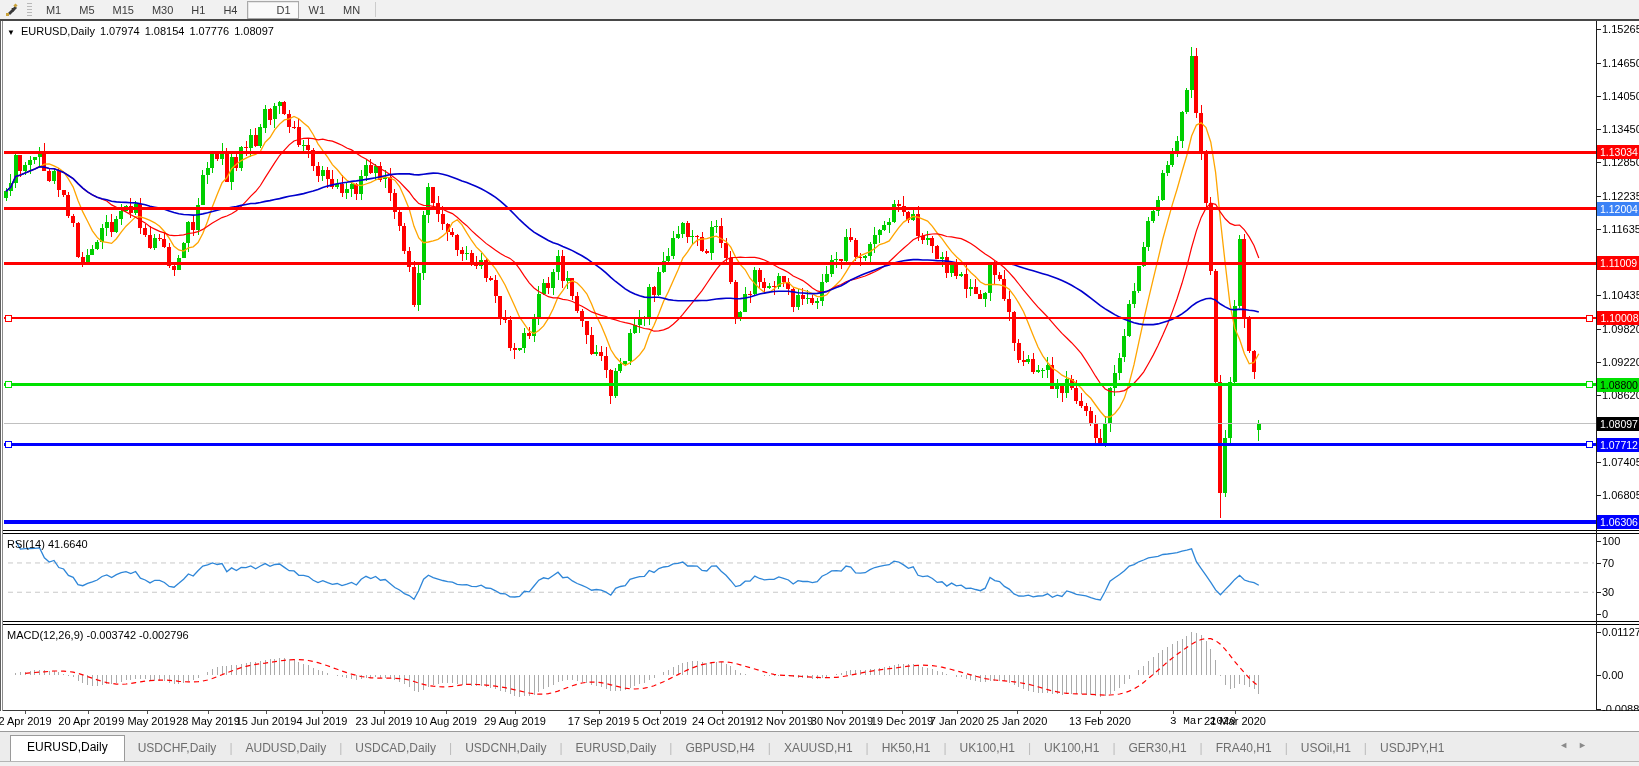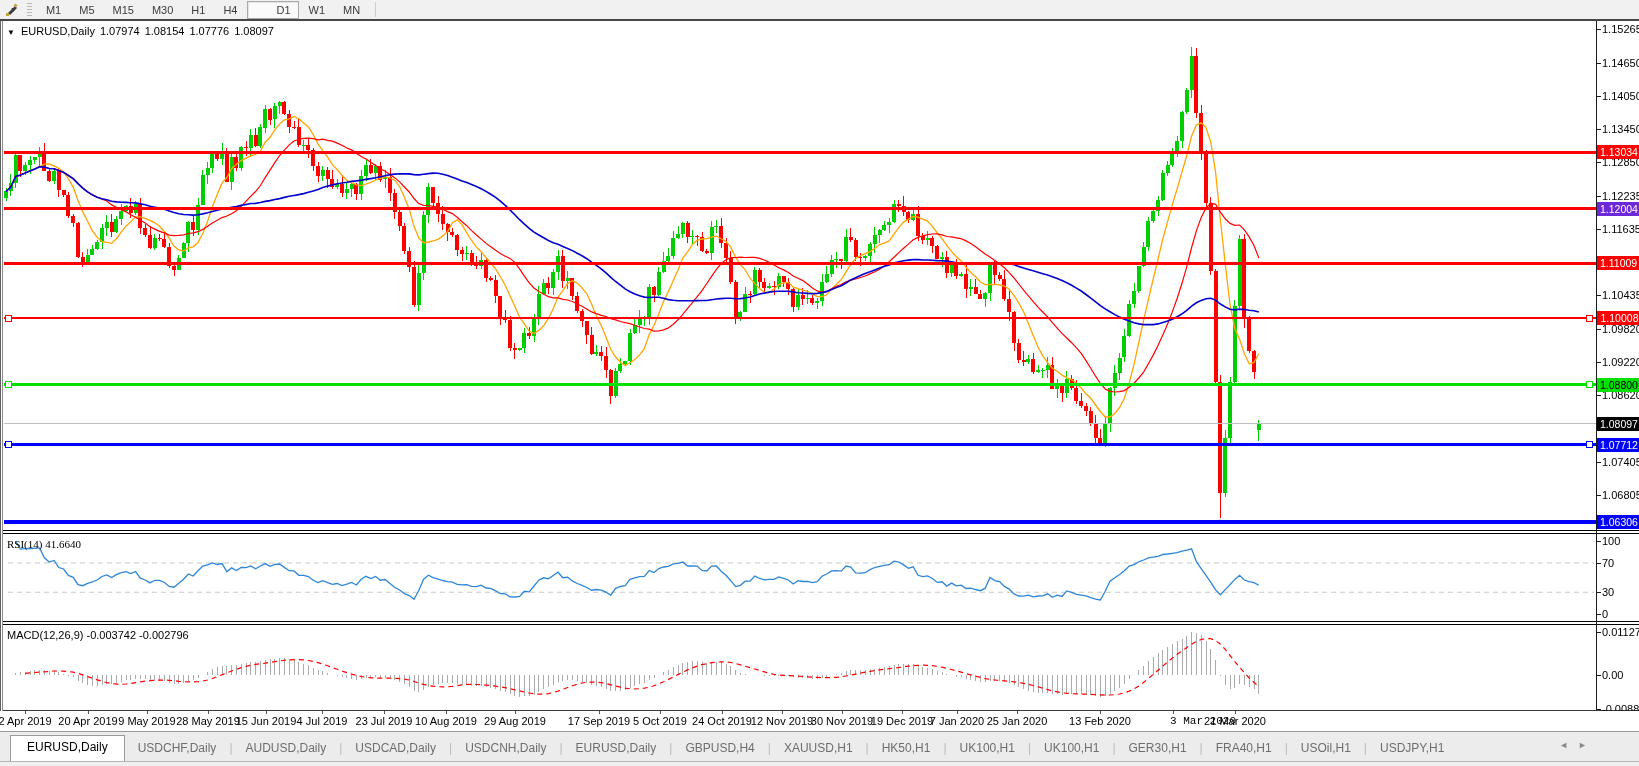--- a/index.html
+++ b/index.html
@@ -887,21 +887,21 @@
       <line x1="1247.2" y1="50" x2="1247.2" y2="61.9" stroke="#ABABAB" stroke-width="1"></line>
       <line x1="1252" y1="50" x2="1252" y2="64.4" stroke="#ABABAB" stroke-width="1"></line>
       <line x1="1256.8" y1="50" x2="1256.8" y2="68.8" stroke="#ABABAB" stroke-width="1"></line>
     </g>
     <path d="M23.2 48.3 L28.0 47.9 L32.8 47.5 L37.6 47.1 L42.4 46.9 L47.2 46.4 L52.0 46.0 L56.8 46.0 L61.6 46.1 L66.4 46.5 L71.2 47.2 L76.0 48.4 L80.8 49.9 L85.6 51.6 L90.4 53.2 L95.2 54.9 L100.0 56.3 L104.8 57.6 L109.6 58.5 L114.4 59.1 L119.2 59.3 L124.0 59.0 L128.8 58.4 L133.6 57.6 L138.4 56.8 L143.2 56.1 L148.0 55.7 L152.8 55.3 L157.6 55.1 L162.4 55.0 L167.2 55.3 L172.0 55.7 L176.8 56.3 L181.6 56.7 L186.4 56.9 L191.2 56.9 L196.0 56.7 L200.8 56.0 L205.6 55.0 L210.4 53.5 L215.2 51.7 L220.0 49.7 L224.8 47.8 L229.6 46.0 L234.4 44.2 L239.2 42.6 L244.0 41.3 L248.8 40.2 L253.6 39.4 L258.4 38.7 L263.2 38.1 L268.0 37.3 L272.8 36.7 L277.6 35.9 L282.4 35.3 L287.2 34.9 L292.0 34.6 L296.8 34.7 L301.6 34.9 L306.4 35.5 L311.2 36.4 L316.0 37.7 L320.8 39.2 L325.6 40.8 L330.4 42.6 L335.2 44.3 L340.0 46.0 L344.8 47.6 L349.6 49.1 L354.4 50.4 L359.2 51.5 L364.0 52.2 L368.8 52.8 L373.6 53.1 L378.4 53.2 L383.2 53.2 L388.0 53.2 L392.8 53.3 L397.6 53.6 L402.4 54.1 L407.2 55.0 L412.0 56.5 L416.8 58.1 L421.6 59.4 L426.4 60.5 L431.2 61.2 L436.0 61.7 L440.8 61.9 L445.6 61.8 L450.4 61.4 L455.2 60.7 L460.0 59.9 L464.8 59.4 L469.6 59.3 L474.4 59.5 L479.2 59.7 L484.0 60.1 L488.8 60.6 L493.6 61.2 L498.4 61.9 L503.2 62.7 L508.0 63.7 L512.8 64.8 L517.6 65.9 L522.4 67.0 L527.2 68.0 L532.0 68.8 L536.8 69.2 L541.6 69.1 L546.4 68.6 L551.2 67.6 L556.0 66.1 L560.8 64.3 L565.6 62.5 L570.4 60.7 L575.2 59.2 L580.0 58.0 L584.8 57.3 L589.6 57.0 L594.4 57.1 L599.2 57.7 L604.0 58.6 L608.8 59.8 L613.6 61.1 L618.4 62.2 L623.2 63.2 L628.0 63.8 L632.8 64.0 L637.6 63.7 L642.4 63.2 L647.2 62.2 L652.0 60.7 L656.8 58.8 L661.6 56.7 L666.4 54.4 L671.2 52.0 L676.0 49.6 L680.8 47.2 L685.6 44.9 L690.4 42.9 L695.2 41.1 L700.0 39.6 L704.8 38.6 L709.6 37.7 L714.4 37.1 L719.2 36.9 L724.0 37.0 L728.8 37.5 L733.6 38.5 L738.4 39.8 L743.2 41.2 L748.0 42.6 L752.8 44.0 L757.6 45.5 L762.4 46.9 L767.2 48.3 L772.0 49.4 L776.8 50.0 L781.6 50.4 L786.4 50.6 L791.2 50.8 L796.0 51.2 L800.8 51.5 L805.6 51.8 L810.4 52.1 L815.2 52.4 L820.0 52.6 L824.8 52.7 L829.6 52.6 L834.4 52.3 L839.2 51.8 L844.0 51.0 L848.8 50.1 L853.6 49.1 L858.4 48.1 L863.2 47.2 L868.0 46.4 L872.8 45.6 L877.6 44.9 L882.4 44.2 L887.2 43.7 L892.0 43.1 L896.8 42.5 L901.6 41.8 L906.4 41.2 L911.2 40.6 L916.0 40.3 L920.8 40.2 L925.6 40.3 L930.4 40.6 L935.2 41.3 L940.0 42.2 L944.8 43.3 L949.6 44.5 L954.4 45.9 L959.2 47.2 L964.0 48.6 L968.8 49.9 L973.6 51.2 L978.4 52.4 L983.2 53.6 L988.0 54.4 L992.8 55.0 L997.6 55.5 L1002.4 55.9 L1007.2 56.3 L1012.0 56.8 L1016.8 57.5 L1021.6 58.4 L1026.4 59.3 L1031.2 60.5 L1036.0 61.8 L1040.8 63.3 L1045.6 64.6 L1050.4 65.9 L1055.2 66.9 L1060.0 67.8 L1064.8 68.3 L1069.6 68.7 L1074.4 68.9 L1079.2 69.1 L1084.0 69.2 L1088.8 69.4 L1093.6 69.6 L1098.4 69.9 L1103.2 70.1 L1108.0 70.0 L1112.8 69.7 L1117.6 69.0 L1122.4 67.8 L1127.2 66.1 L1132.0 63.8 L1136.8 60.9 L1141.6 57.4 L1146.4 53.5 L1151.2 49.4 L1156.0 45.3 L1160.8 41.1 L1165.6 36.9 L1170.4 33.0 L1175.2 29.3 L1180.0 25.8 L1184.8 22.4 L1189.6 19.2 L1194.4 16.5 L1199.2 14.5 L1204.0 13.5 L1208.8 13.7 L1213.6 15.6 L1218.4 19.3 L1223.2 24.4 L1228.0 30.3 L1232.8 36.6 L1237.6 42.3 L1242.4 47.8 L1247.2 53.0 L1252.0 57.5 L1256.8 61.2 " fill="none" stroke="#FF0000" stroke-width="1.2" stroke-dasharray="5 4"></path>
   </svg>
 
 <div id="chart-title" class="panel-label">
   <span class="collapse">▼</span><span>EURUSD,Daily</span><span class="v">1.07974</span><span class="v">1.08154</span><span class="v">1.07776</span><span class="v">1.08097</span>
 </div>
-<div class="panel-label" id="rsi-label" style="left:7px;top:538px;font-family:Liberation Serif, serif;">RSI(14) 41.6640</div>
+<div class="panel-label" id="rsi-label" style="left:7px;top:538px;">RSI(14) 41.6640</div>
 <div class="panel-label" id="macd-label" style="left:7px;top:629px;">MACD(12,26,9) -0.003742 -0.002796</div>
 
 <div id="sep1" class="hsep"></div>
 <div id="sep2" class="hsep"></div>
 <div id="bottom-line"></div>
 <div id="left-border"></div>
 <div id="axis-vline"></div>
 <div id="axis-layer">
     <div class="axis-tick" style="top: 29.4761px;"></div>
     <div class="axis-label" style="top: 23.4761px;">1.15265</div>
@@ -923,21 +923,21 @@
     <div class="axis-label" style="top: 322.795px;">1.09820</div>
     <div class="axis-tick" style="top: 361.777px;"></div>
     <div class="axis-label" style="top: 355.777px;">1.09220</div>
     <div class="axis-tick" style="top: 394.76px;"></div>
     <div class="axis-label" style="top: 388.76px;">1.08620</div>
     <div class="axis-tick" style="top: 461.55px;"></div>
     <div class="axis-label" style="top: 455.55px;">1.07405</div>
     <div class="axis-tick" style="top: 494.533px;"></div>
     <div class="axis-label" style="top: 488.533px;">1.06805</div>
     <div class="badge" style="top: 145.117px; background: rgb(255, 0, 0); color: rgb(255, 255, 255);">1.13034</div>
-    <div class="badge" style="top: 201.737px; background: #6d28d9; color: rgb(255, 255, 255);">1.12004</div>
+    <div class="badge" style="top: 201.737px; background: #3b82f6; color: rgb(255, 255, 255);">1.12004</div>
     <div class="badge" style="top: 256.434px; background: rgb(255, 0, 0); color: rgb(255, 255, 255);">1.11009</div>
     <div class="badge" style="top: 311.46px; background: rgb(255, 0, 0); color: rgb(255, 255, 255); text-align: center;">1.10008</div>
     <div class="badge" style="top: 377.865px; background: rgb(0, 225, 0); color: rgb(0, 0, 0);">1.08800</div>
     <div class="badge" style="top: 437.674px; background: rgb(0, 0, 255); color: rgb(255, 255, 255);">1.07712</div>
     <div class="badge" style="top: 514.964px; background: rgb(0, 0, 255); color: rgb(255, 255, 255);">1.06306</div>
     <div class="badge" style="top: 416.51px; background: rgb(0, 0, 0); color: rgb(255, 255, 255);">1.08097</div>
     <div class="axis-tick" style="top: 541px;"></div>
     <div class="axis-label" style="top: 535px;">100</div>
     <div class="axis-tick" style="top: 562.96px;"></div>
     <div class="axis-label" style="top: 556.96px;">70</div>

